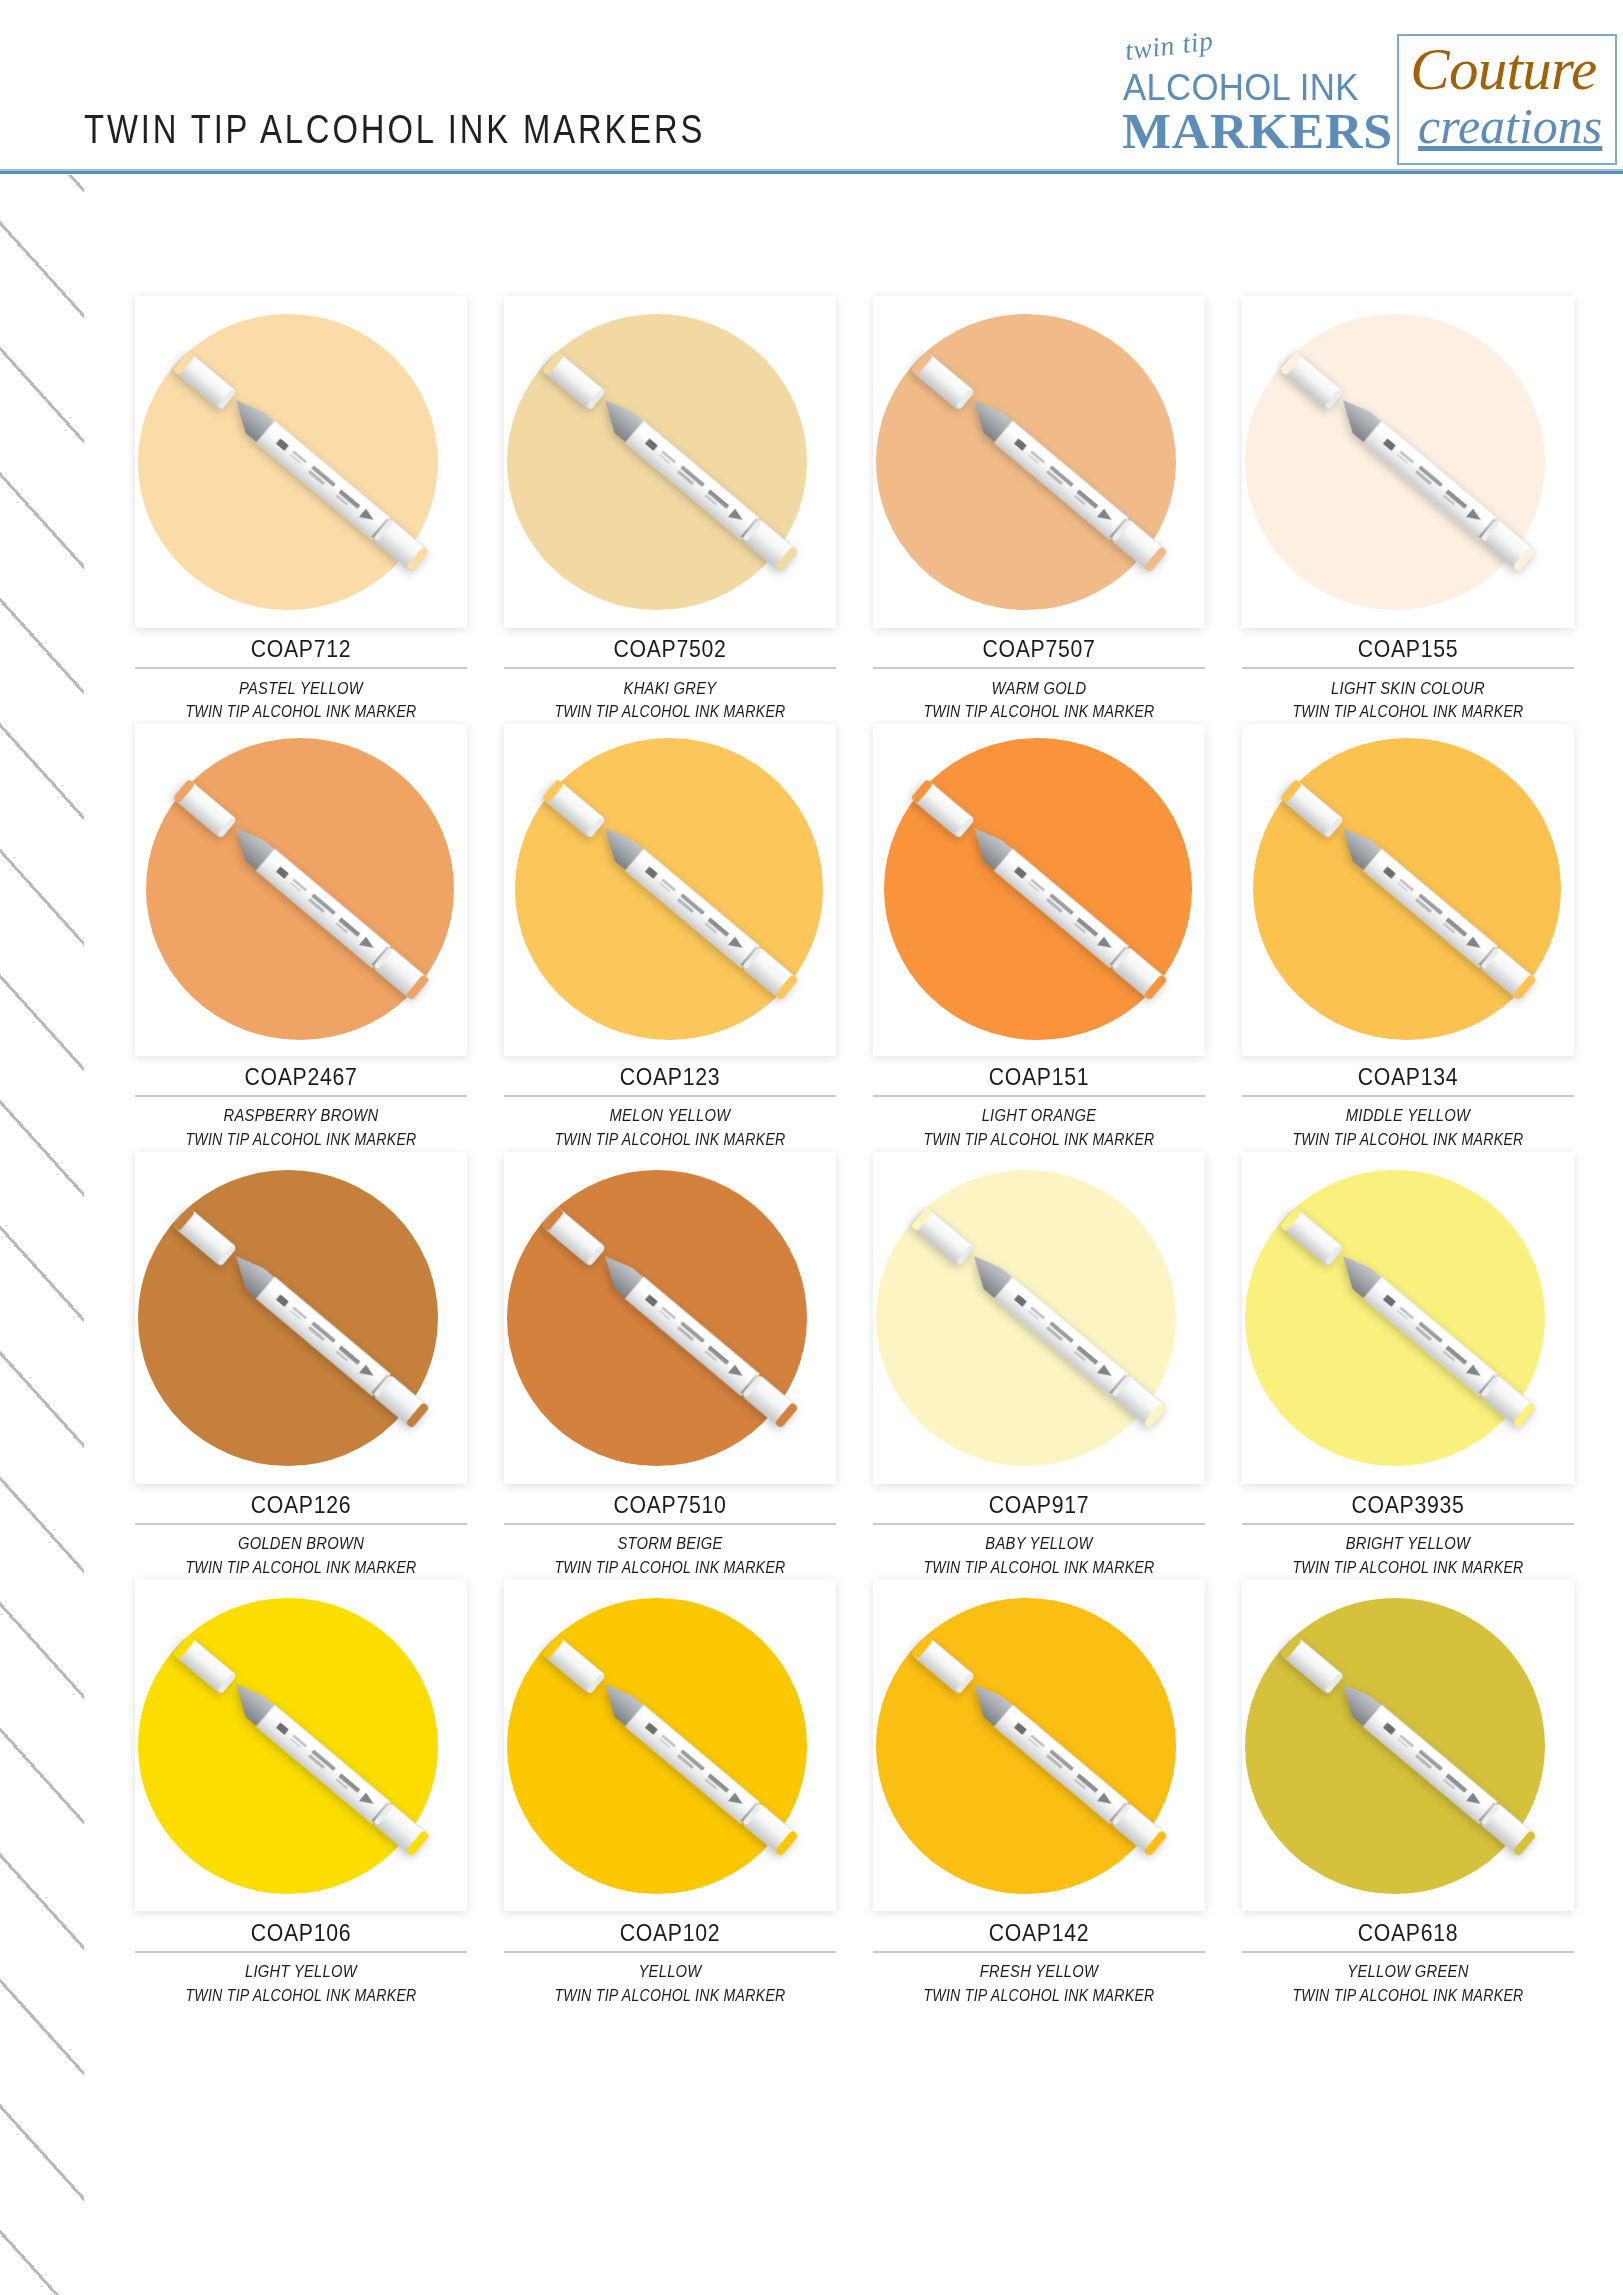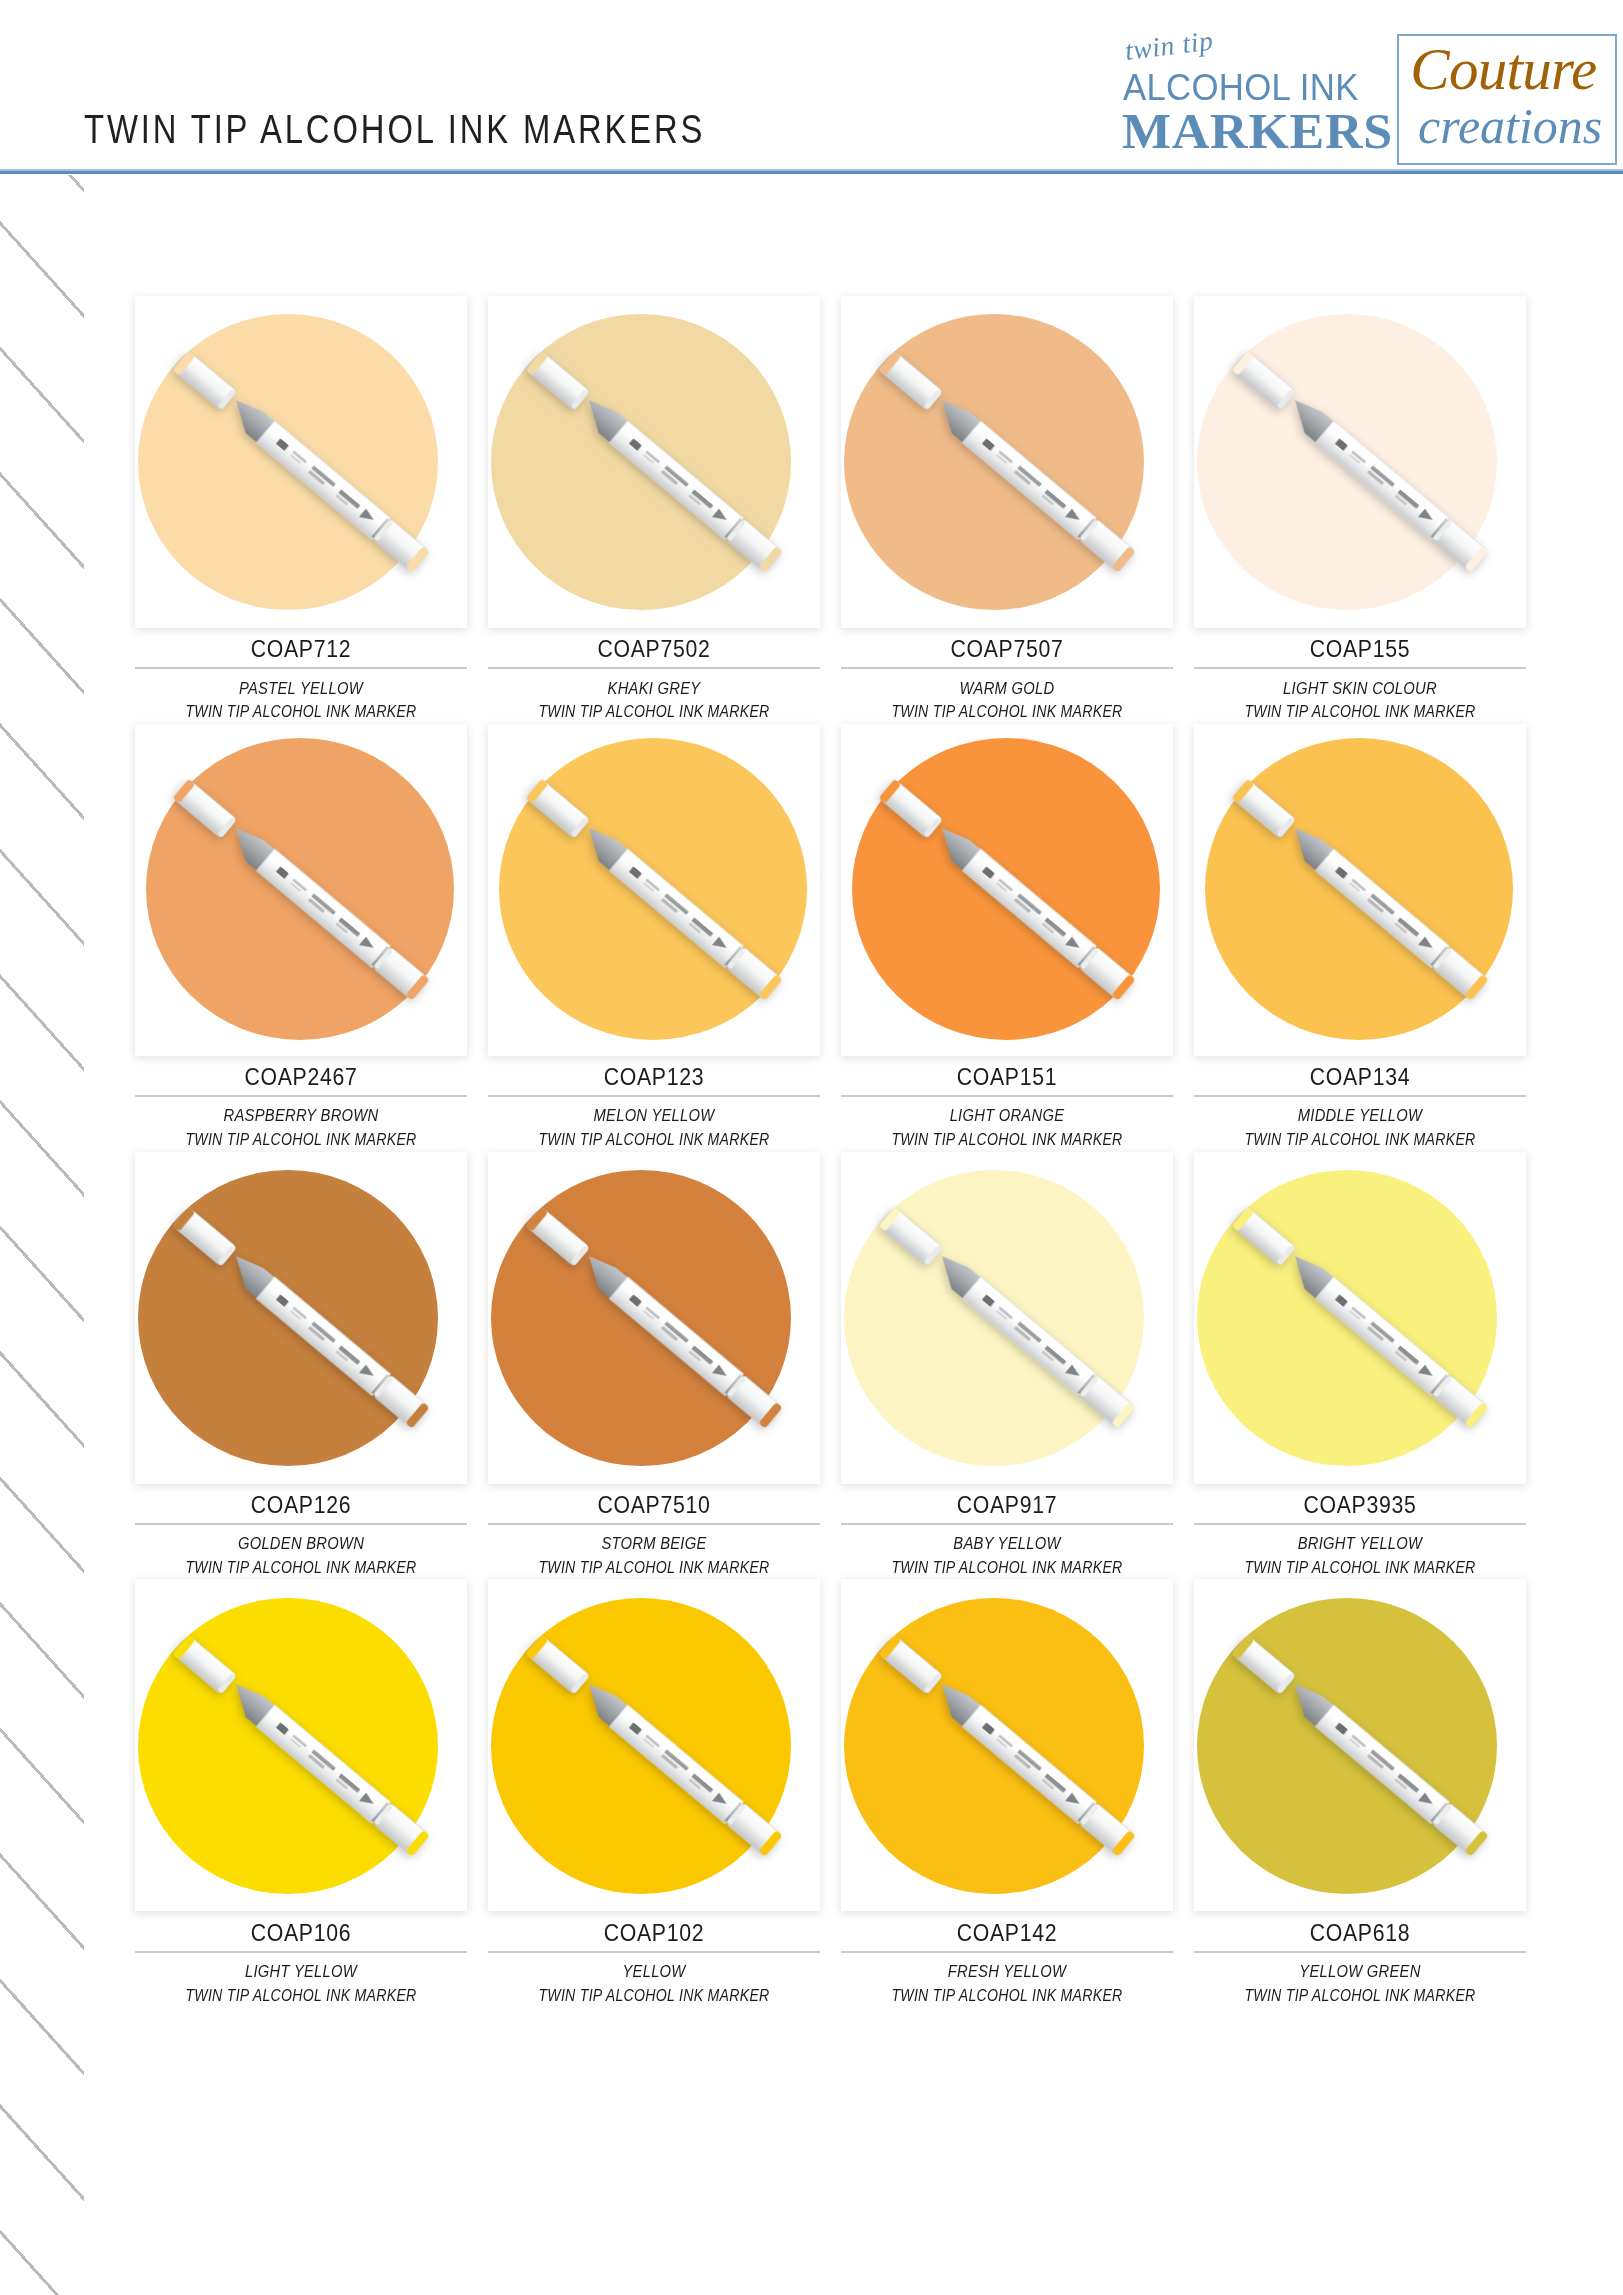--- a/index.html
+++ b/index.html
@@ -127,20 +127,21 @@
   .brand-creations {
     position: absolute;
     left: 19.6px;
     top: 65px;
     font-family: "Liberation Serif", serif;
     font-style: italic;
     font-size: 50px;
     color: #5b8db8;
     letter-spacing: 0px;
     line-height: 1;
+    text-decoration: underline;
   }
 
   
   .stripes {
     position: absolute;
     left: 0;
     top: 175px;
     width: 84px;
     height: 2120px;
     overflow: hidden;
@@ -160,21 +161,21 @@
   
   .grid {
     position: absolute;
     left: 124px;
     top: 296px;
     width: 1413px;
     z-index: 10;
   }
   .grid-row {
     display: flex;
-    gap: 0px;
+    gap: 16px;
     margin-bottom: 0px;
   }
   .card {
     width: 353px;
     box-sizing: border-box;
     padding: 0 10.5px;
   }
 
   .swatch-frame {
     position: relative;

